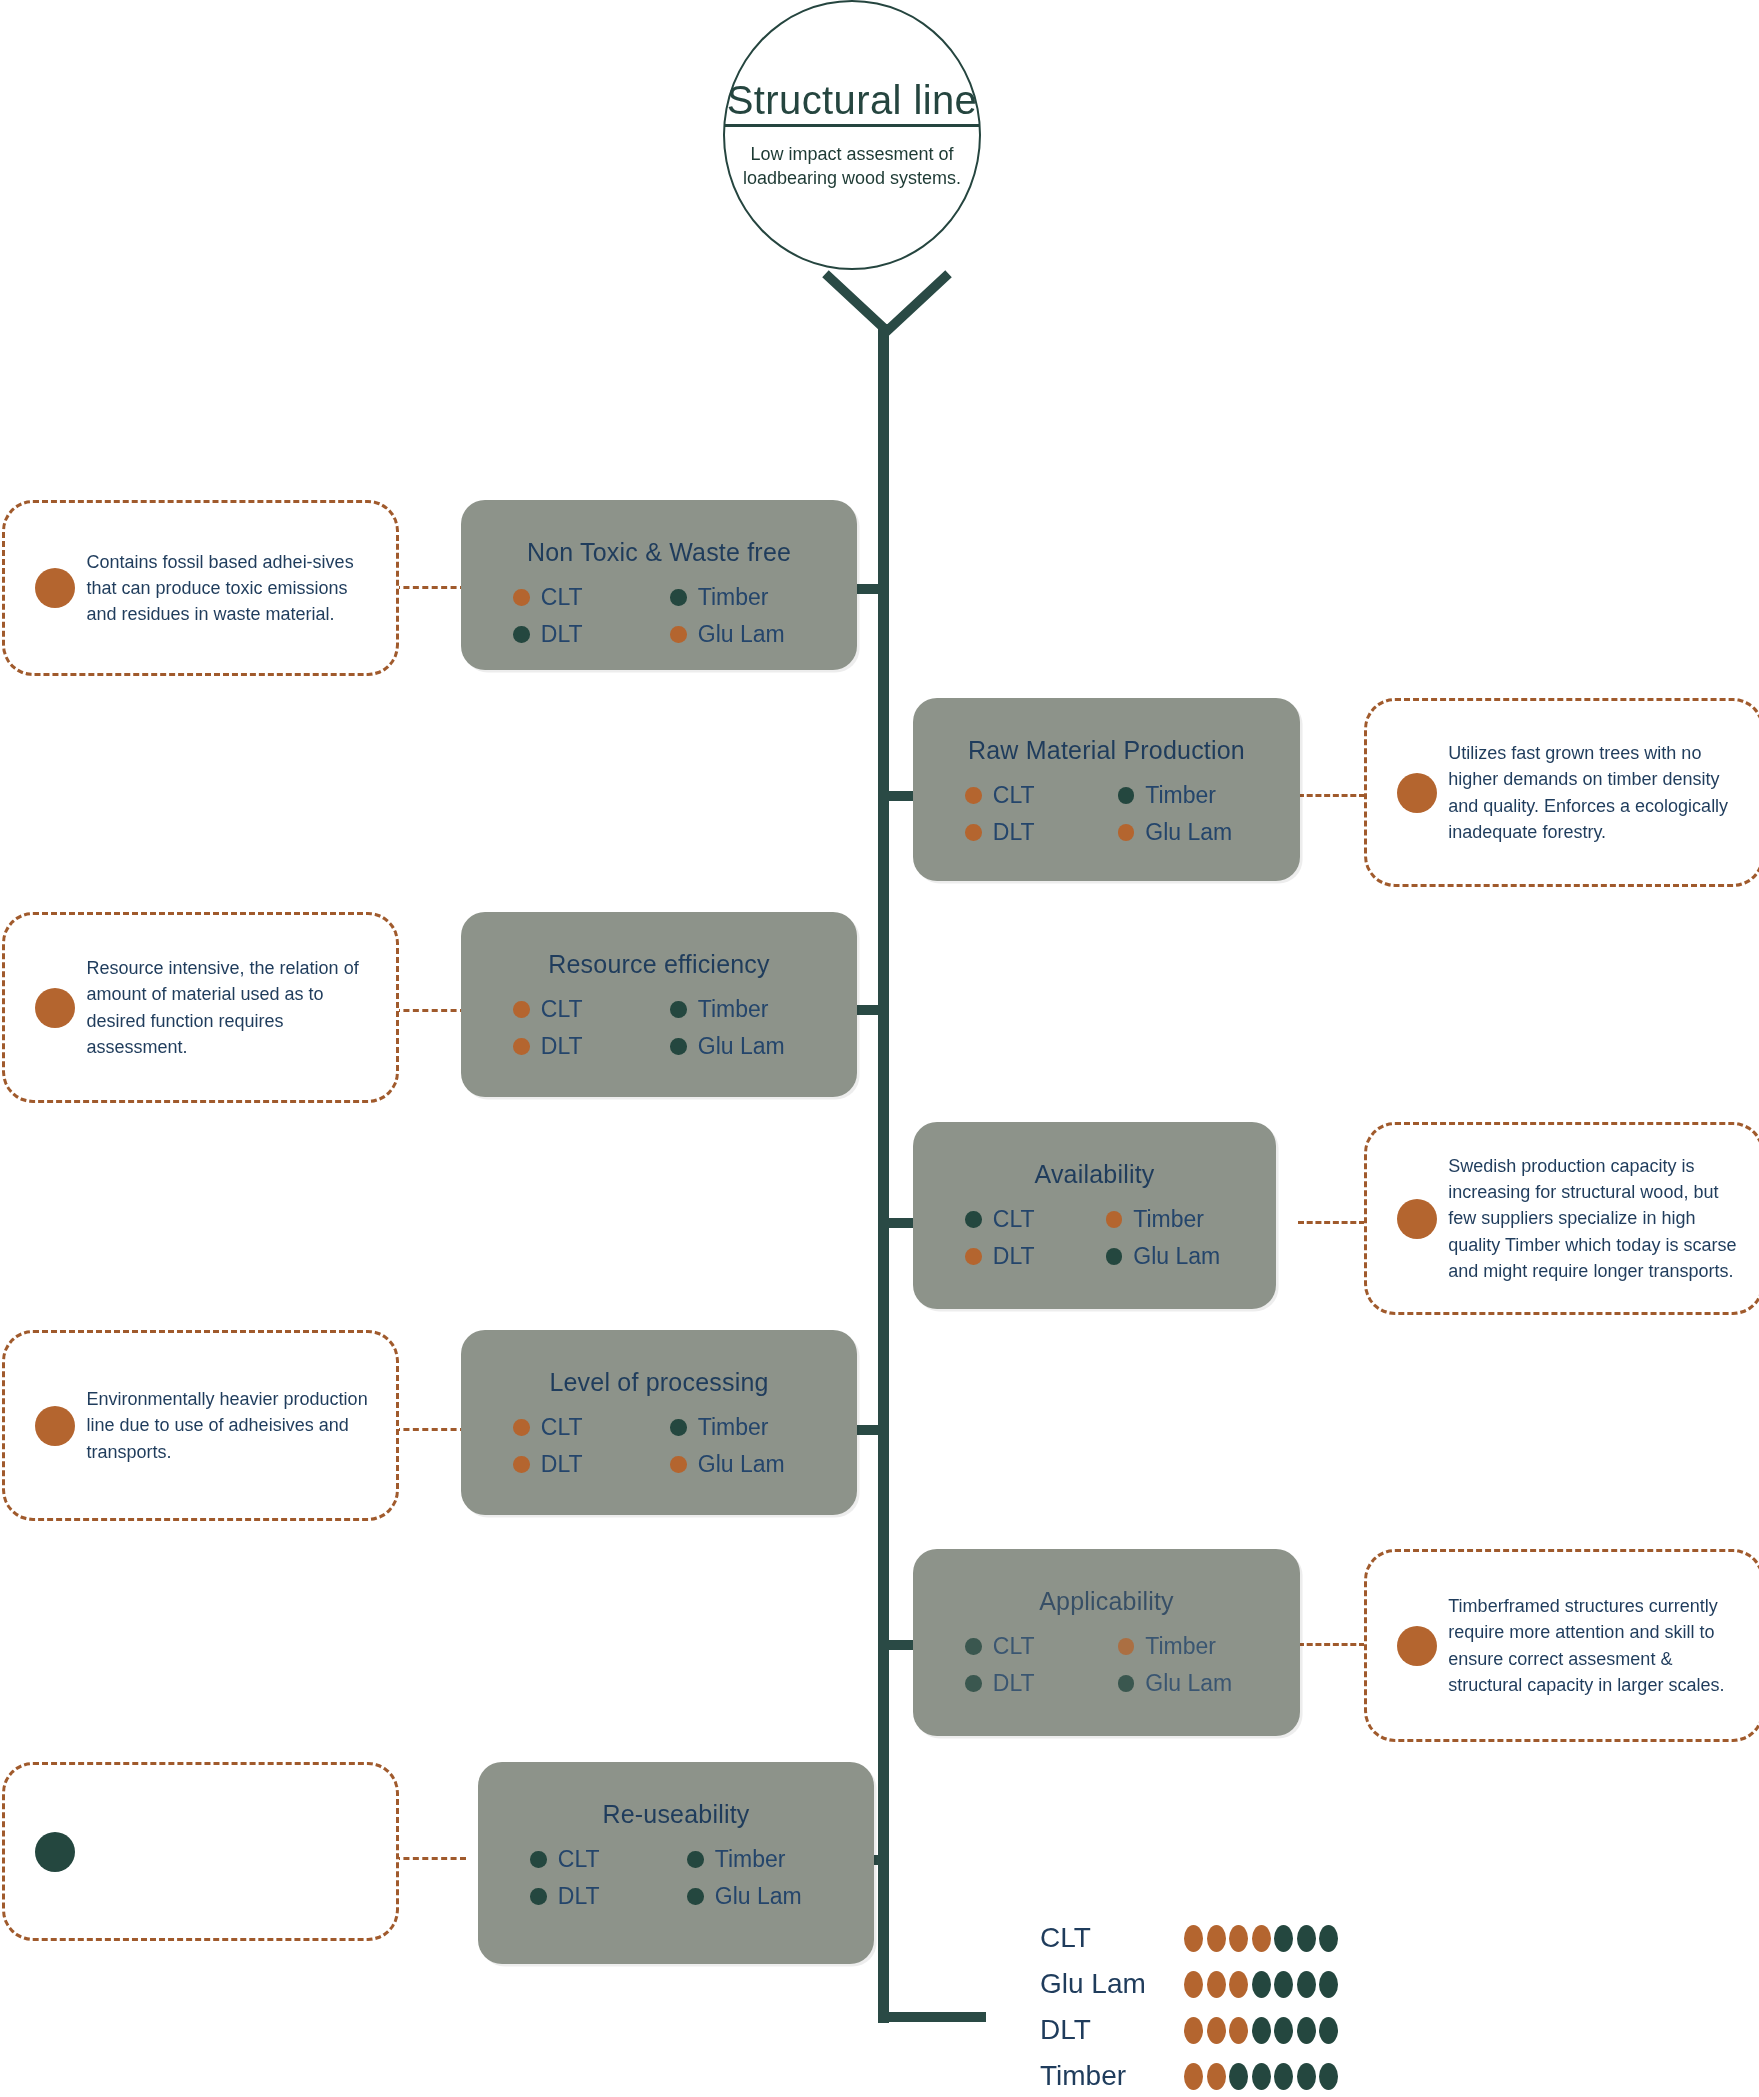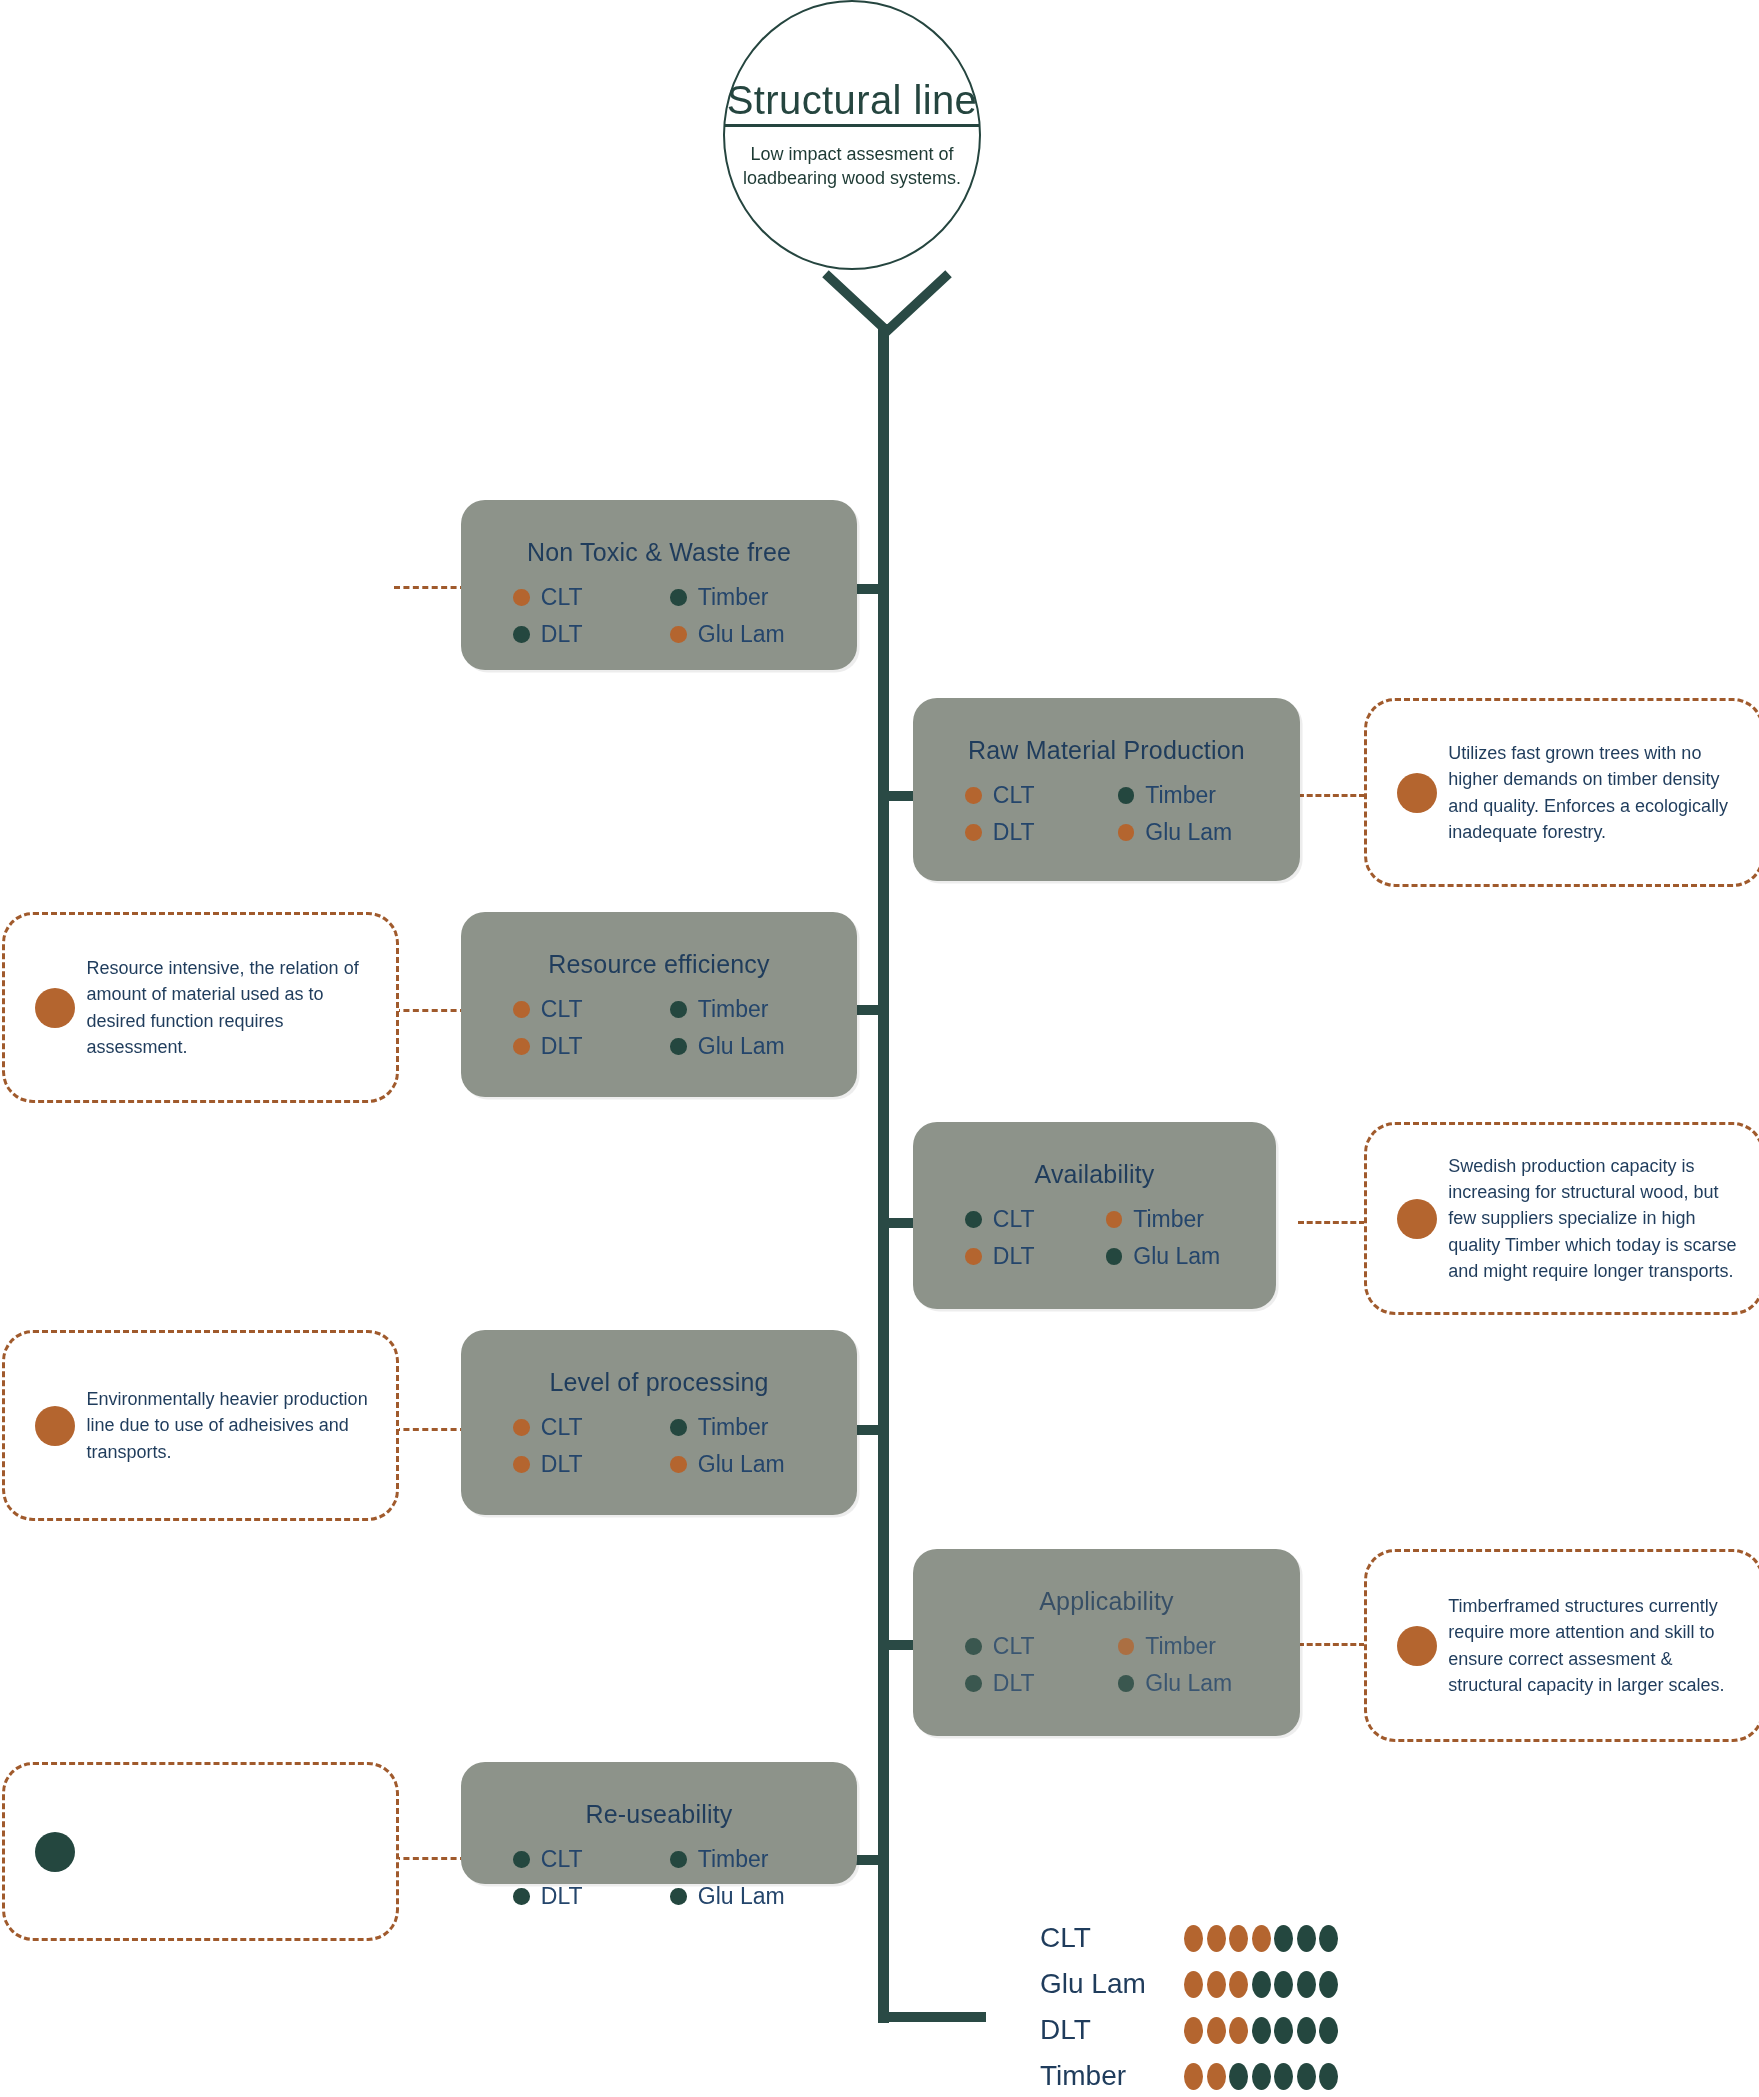--- a/index.html
+++ b/index.html
@@ -120,20 +120,24 @@
           <span class="lg-dot" style="background: rgb(36, 71, 63);"></span>
           <span class="lg-label">DLT</span>
         </div>
         <div class="lg-item">
           <span class="lg-dot" style="background: rgb(180, 101, 47);"></span>
           <span class="lg-label">Glu Lam</span>
         </div>
       </div>
     </div>
   </div>
+  <div class="note" style="left:2.2px;top:500px;width:391px;height:170px;">
+    <span class="note-dot" style="background: rgb(180, 101, 47);"></span>
+    <div class="note-text">Contains fossil based adhei-sives that can produce toxic emissions and residues in waste material.</div>
+  </div>
 
   <div class="gbox" style="left:913px;top:698px;width:387px;height:183px;">
     <div class="gbox-inner">
       <div class="gbox-title">Raw Material Production</div>
       <div class="legend-grid">
         <div class="lg-item">
           <span class="lg-dot" style="background: rgb(180, 101, 47);"></span>
           <span class="lg-label">CLT</span>
         </div>
         <div class="lg-item">
@@ -261,21 +265,21 @@
           <span class="lg-label">Glu Lam</span>
         </div>
       </div>
     </div>
   </div>
   <div class="note" style="left:1364px;top:1549px;width:394px;height:187px;">
     <span class="note-dot" style="background: rgb(180, 101, 47);"></span>
     <div class="note-text">Timberframed structures currently  require more attention and skill to ensure correct assesment &amp; structural capacity in larger scales.</div>
   </div>
 
-  <div class="gbox" style="left:461px;top:1762px;width:396px;height:122px;">
+  <div class="gbox" style="left:478px;top:1762px;width:396px;height:202px;">
     <div class="gbox-inner">
       <div class="gbox-title">Re-useability</div>
       <div class="legend-grid">
         <div class="lg-item">
           <span class="lg-dot" style="background: rgb(36, 71, 63);"></span>
           <span class="lg-label">CLT</span>
         </div>
         <div class="lg-item">
           <span class="lg-dot" style="background: rgb(36, 71, 63);"></span>
           <span class="lg-label">Timber</span>

